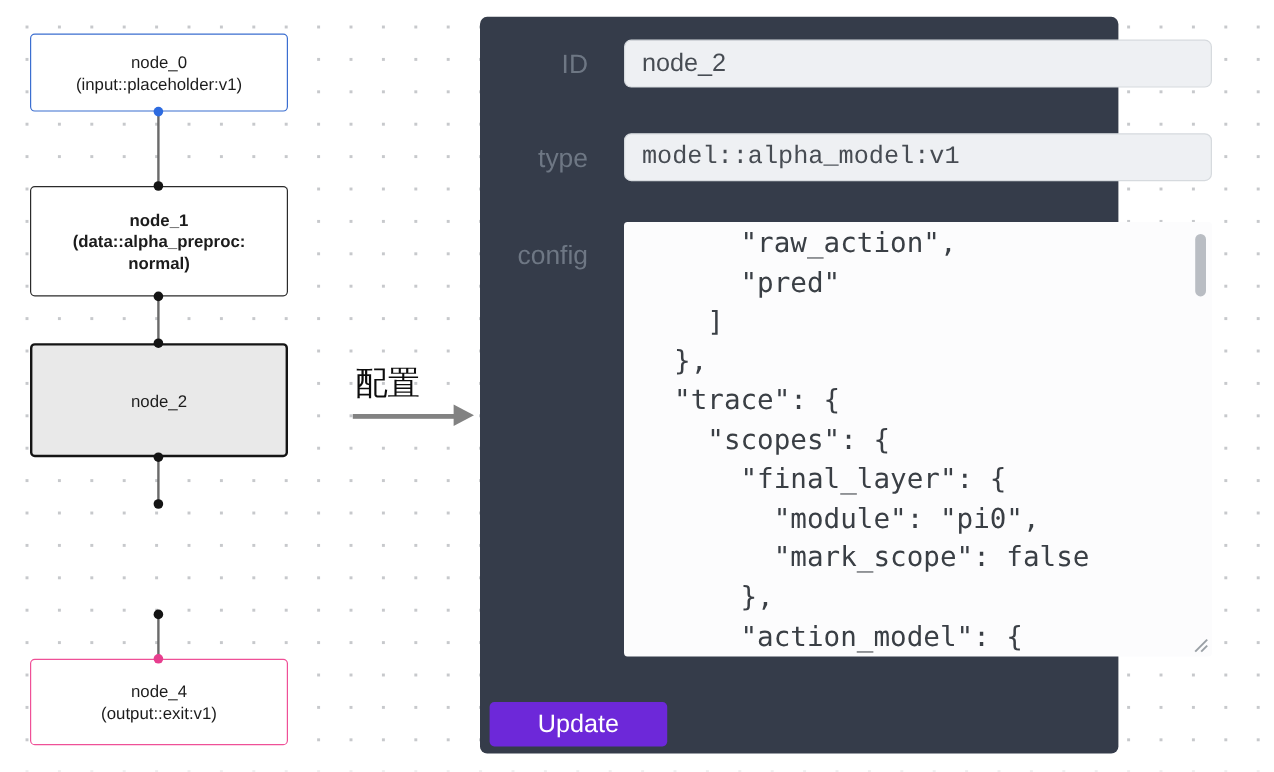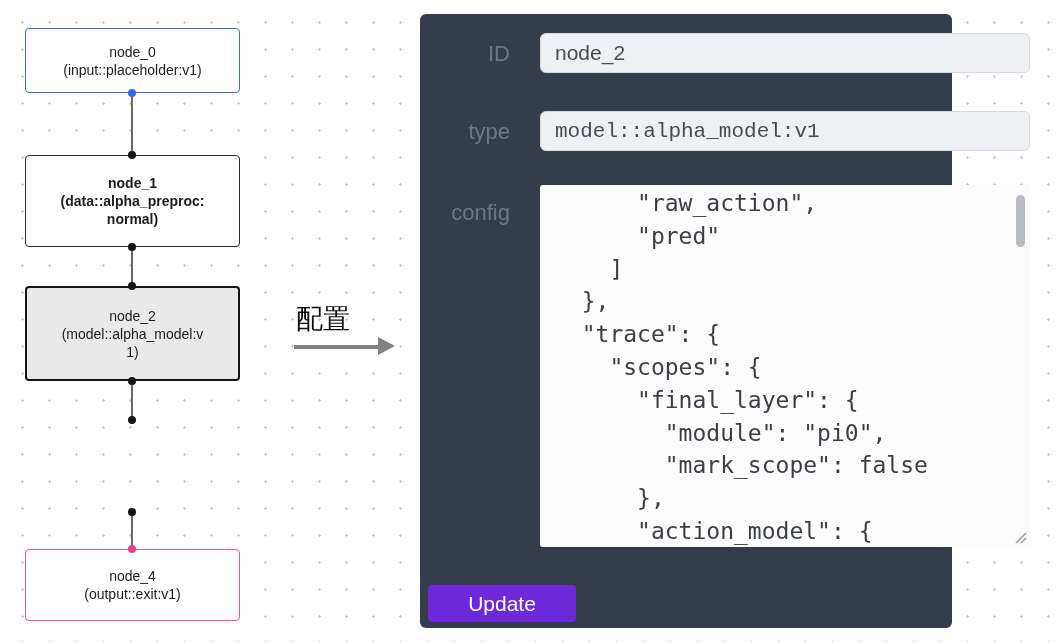--- a/index.html
+++ b/index.html
@@ -30,21 +30,21 @@
   .edge{position:absolute;left:131px;width:1.5px;background:#6a6a6a;z-index:1;}
   .port{position:absolute;left:128px;width:8px;height:8px;border-radius:50%;background:#141414;z-index:3;}
   .port.blue{background:#2d6be0;}
   .port.pink{background:#e73e8e;}
   
   .transition-label{position:absolute;left:296px;top:301px;font-size:27px;font-weight:500;color:#0c0c0c;}
   .arrow-line{position:absolute;left:294px;top:345px;width:86px;height:3.5px;background:#828282;}
   .arrow-head{position:absolute;left:378px;top:337px;width:0;height:0;
     border-left:17px solid #828282;border-top:9.5px solid transparent;border-bottom:9.5px solid transparent;}
   
-  .panel{position:absolute;left:420px;top:14px;width:532px;height:614px;background:#353c4a;border-radius:6px;z-index:4;}
+  .panel{position:absolute;left:400px;top:14px;width:532px;height:614px;background:#353c4a;border-radius:6px;z-index:4;}
   .f-label{position:absolute;left:0;width:90px;text-align:right;font-size:22px;color:#6e7784;}
   .lbl-id{top:27px;}
   .lbl-type{top:105px;}
   .lbl-config{top:186px;}
   .f-input{
     position:absolute;left:120px;width:490px;height:40px;box-sizing:border-box;
     background:#eef0f3;border:1px solid #d6dade;border-radius:6px;
     font-family:"Liberation Sans",sans-serif;font-size:21px;color:#474c53;
     padding:0 14px;outline:none;
   }
@@ -79,21 +79,20 @@
   <div class="node node0">
     <div>node_0</div>
     <div class="sub">(input::placeholder:v1)</div>
   </div>
   <div class="node node1">
     <div>node_1</div>
     <div class="sub">(data::alpha_preproc:normal)</div>
   </div>
   <div class="node node2">
     <div>node_2</div>
-    <div class="sub">(model::alpha_model:v1)</div>
   </div>
   <div class="node node4">
     <div>node_4</div>
     <div class="sub">(output::exit:v1)</div>
   </div>
 
   <div class="port blue" style="top:89px;"></div>
   <div class="port" style="top:151px;"></div>
   <div class="port" style="top:243px;"></div>
   <div class="port" style="top:282px;"></div>

